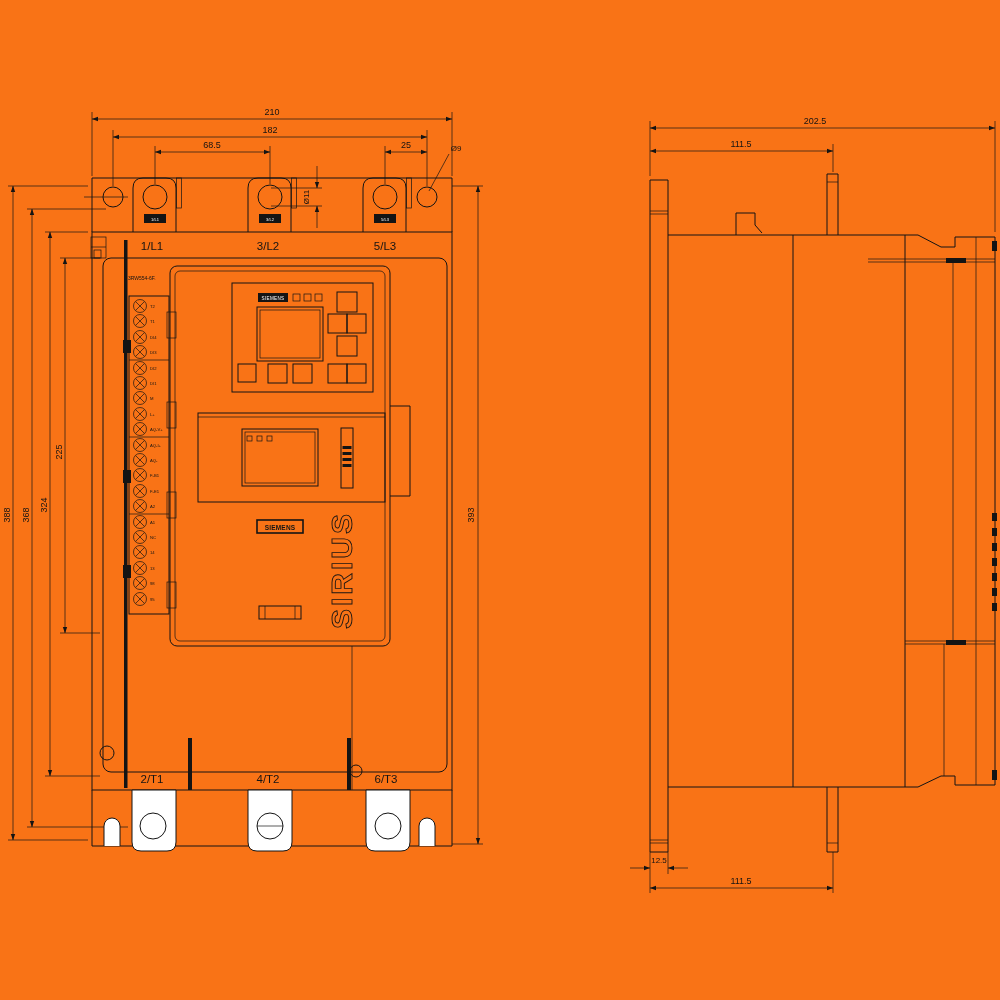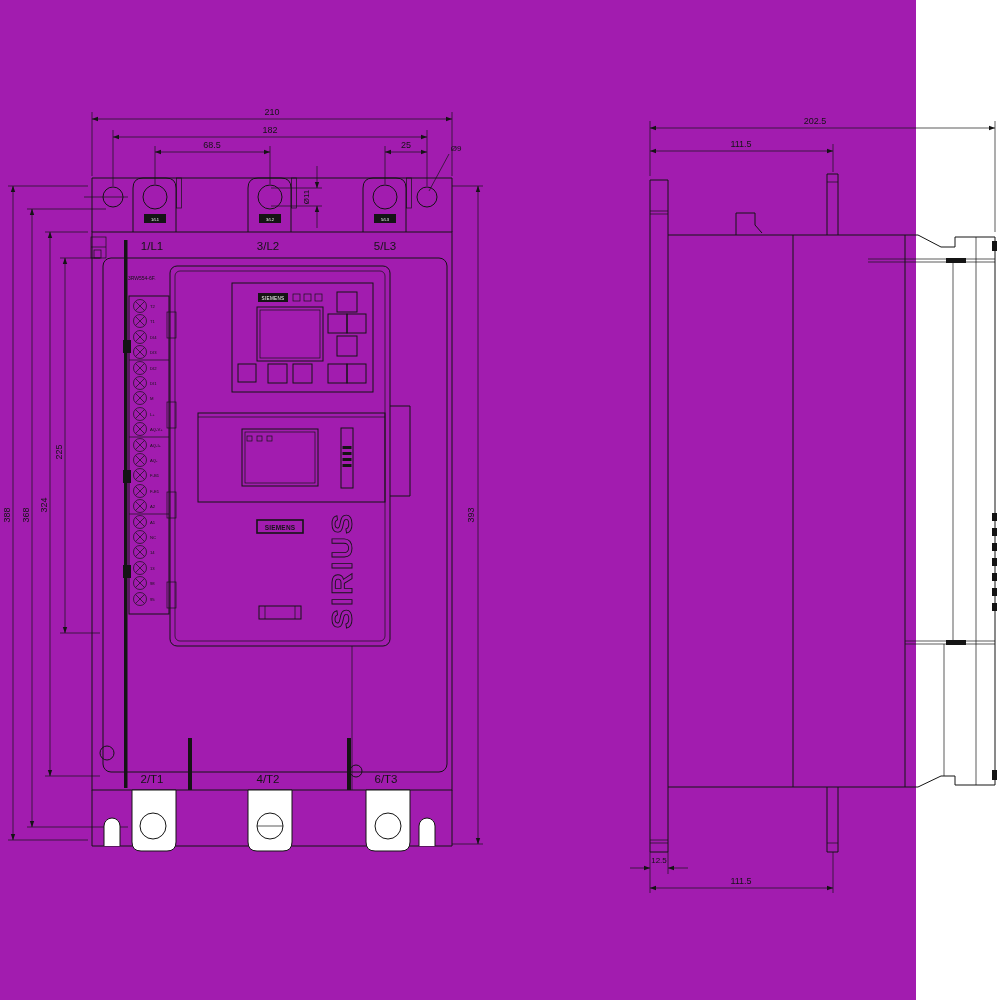--- a/index.html
+++ b/index.html
@@ -1,16 +1,16 @@
 <!DOCTYPE html>
 <html><head>
 <meta charset="utf-8">
 <style>
   html,body{margin:0;padding:0;background:#fff;}
-  #stage{width:916px;height:1000px;background:#a21caf;position:relative;font-family:"Liberation Sans",sans-serif;}
+  #stage{width:1000px;height:1000px;background:#f97316;position:relative;font-family:"Liberation Sans",sans-serif;}
   svg{display:block;}
   .ln{fill:none;stroke:#141414;stroke-width:1;}
   .th{fill:none;stroke:#141414;stroke-width:0.7;}
   .dim{fill:none;stroke:#141414;stroke-width:0.7;}
   .blk{fill:#141414;stroke:none;}
   .wht{fill:#ffffff;stroke:#141414;stroke-width:1;}
   text{fill:#141414;font-family:"Liberation Sans",sans-serif;}
   .dt{font-size:9px;text-anchor:middle;}
   .dts{font-size:8px;text-anchor:middle;}
   .tl{font-size:11.5px;text-anchor:middle;}

